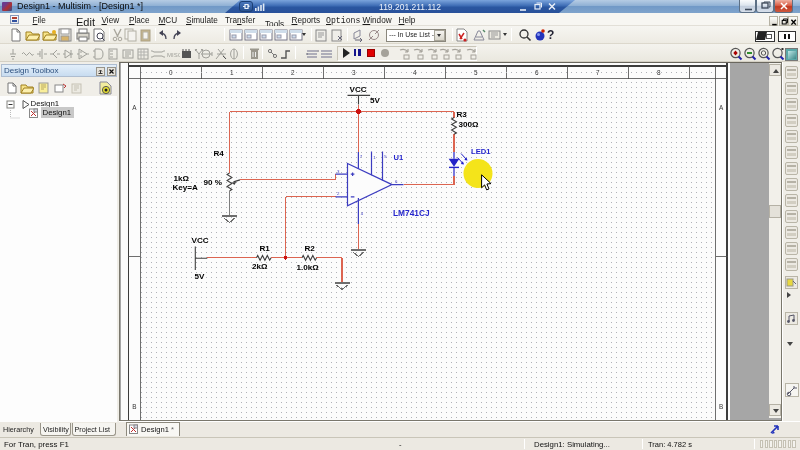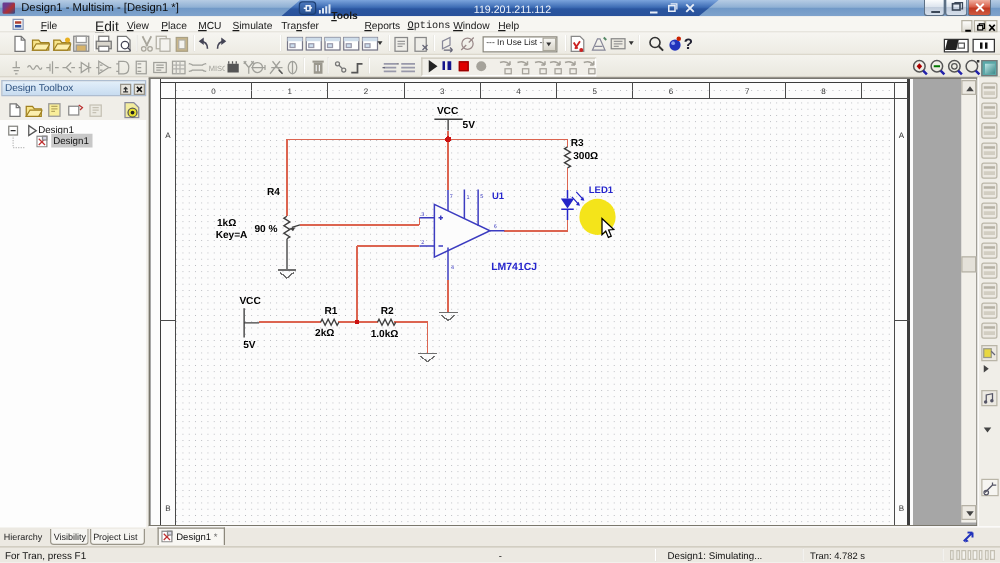--- a/index.html
+++ b/index.html
@@ -51,21 +51,21 @@
     <div style="position:absolute;left:1px;top:1px;width:5px;height:2px;background:#b04030"></div>
     <div style="position:absolute;left:1px;top:4px;width:5px;height:2px;background:#3050a0"></div>
   </div>
 <div style="position:absolute;left:32.5px;top:15.5px;font-size:8.2px;color:#1a1a1a;"><u>F</u>ile</div>
 <div style="position:absolute;left:60px;top:15.5px;font-size:11px;color:#1a1a1a;margin-left:16px;"><u>E</u>dit</div>
 <div style="position:absolute;left:101.5px;top:15.5px;font-size:8.2px;color:#1a1a1a;"><u>V</u>iew</div>
 <div style="position:absolute;left:129px;top:15.5px;font-size:8.2px;color:#1a1a1a;"><u>P</u>lace</div>
 <div style="position:absolute;left:158.5px;top:15.5px;font-size:8.2px;color:#1a1a1a;"><u>M</u>CU</div>
 <div style="position:absolute;left:186px;top:15.5px;font-size:8.2px;color:#1a1a1a;"><u>S</u>imulate</div>
 <div style="position:absolute;left:225px;top:15.5px;font-size:8.2px;color:#1a1a1a;">Tra<u>n</u>sfer</div>
-<div style="position:absolute;left:265px;top:8px;font-size:8.2px;color:#1a1a1a;font-weight:bold;"><u>T</u>ools</div>
+<div style="position:absolute;left:265px;top:20px;font-size:8.2px;color:#1a1a1a;"><u>T</u>ools</div>
 <div style="position:absolute;left:291.5px;top:15.5px;font-size:8.2px;color:#1a1a1a;"><u>R</u>eports</div>
 <div style="position:absolute;left:326px;top:15.5px;font-size:8.2px;color:#1a1a1a;font-family:Liberation Mono, monospace;"><u>O</u>ptions</div>
 <div style="position:absolute;left:362.5px;top:15.5px;font-size:8.2px;color:#1a1a1a;"><u>W</u>indow</div>
 <div style="position:absolute;left:398.5px;top:15.5px;font-size:8.2px;color:#1a1a1a;"><u>H</u>elp</div>
 <div style="position:absolute;left:769.0px;top:16px;width:9.2px;height:10px;background:linear-gradient(#fdfdfb,#dedbd2);border:1px solid #b6b2a4;">
     <svg width="9" height="10">
       <path d="M2.2 7.6h4.5" stroke="#000" stroke-width="1.5"></path>
     </svg>
   </div>
 <div style="position:absolute;left:778.7px;top:16px;width:9.2px;height:10px;background:linear-gradient(#fdfdfb,#dedbd2);border:1px solid #b6b2a4;">

